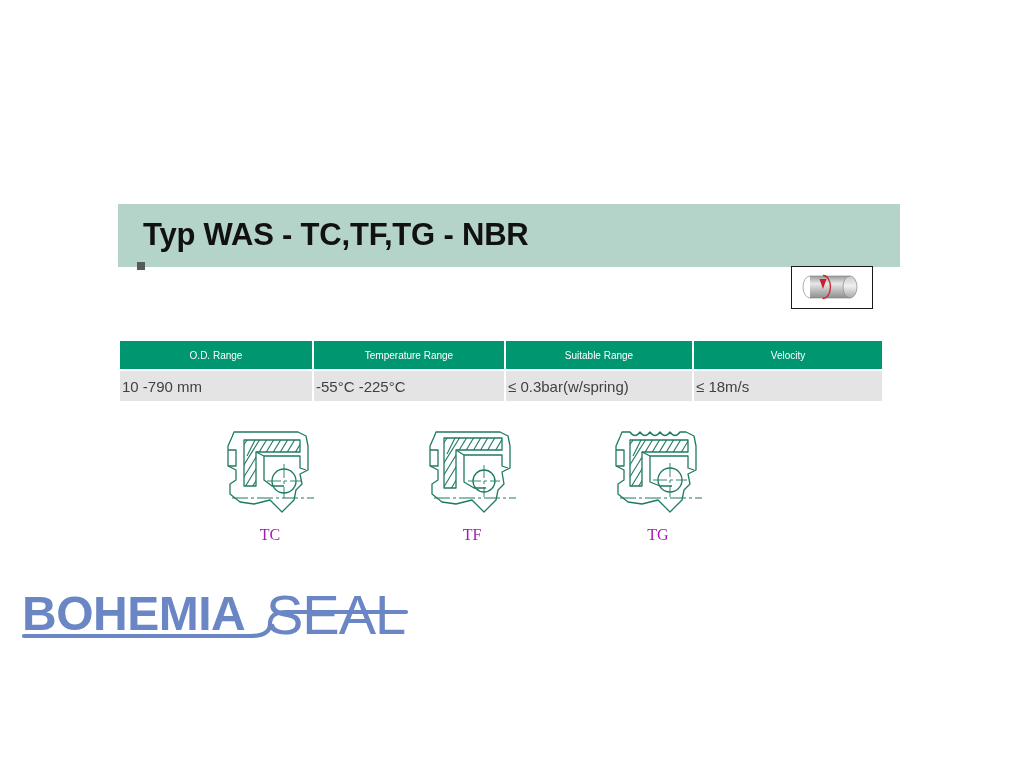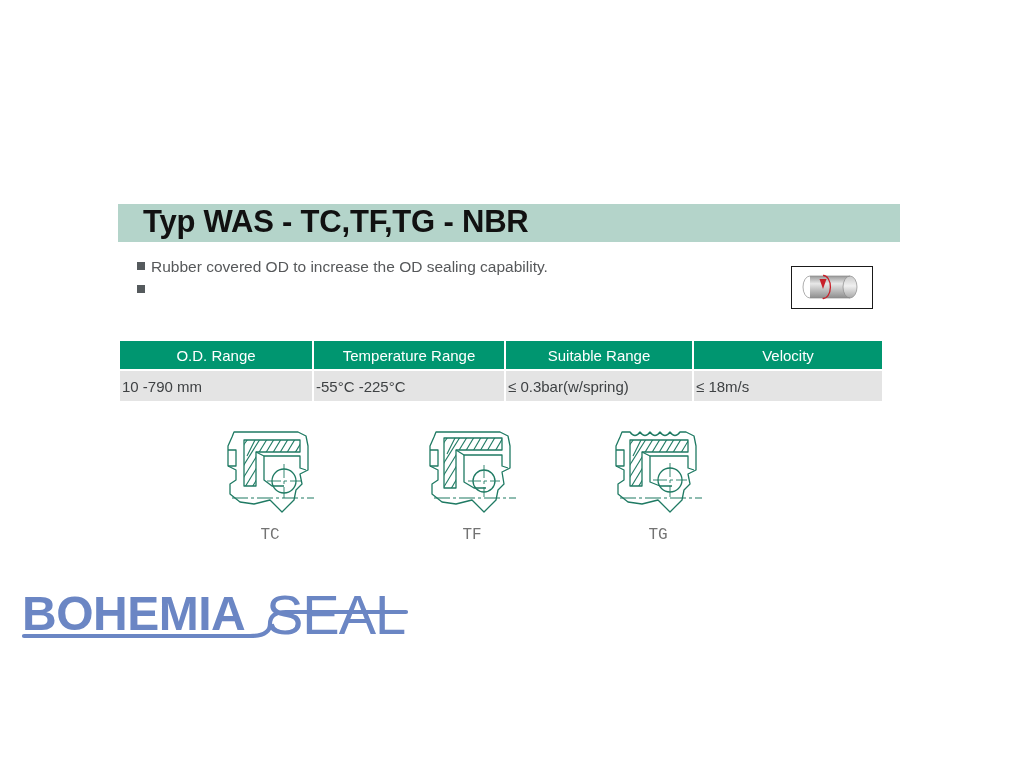--- a/index.html
+++ b/index.html
@@ -15,21 +15,21 @@
     font-family: "Liberation Sans", sans-serif;
     -webkit-font-smoothing: antialiased;
   }
 
   
   #title-banner {
     position: absolute;
     left: 118px;
     top: 204px;
     width: 782px;
-    height: 38px;
+    height: 63px;
     background: #b4d4ca;
     text-align: center;
   }
   #title-text {
     position: absolute;
     left: 25px;
     top: 50%;
     transform: translateY(-52%);
     font-size: 31px;
     font-weight: bold;
@@ -87,21 +87,21 @@
     left: 118px;
     top: 339px;
     width: 756px;
     border-collapse: separate;
     border-spacing: 2px 2px;
     table-layout: fixed;
   }
   #spec-table th {
     background: #009670;
     color: #ffffff;
-    font-size: 15px;
+    font-size: 10px;
     font-weight: normal;
     height: 28px;
     text-align: center;
     padding: 0 2px;
     font-family: "Liberation Sans", sans-serif;
   }
   #spec-table td {
     background: #e4e4e4;
     color: #3f4244;
     font-size: 15px;
@@ -122,23 +122,23 @@
   #seal-fig-tc { left: 210px; top: 424px; }
   #seal-fig-tf { left: 412px; top: 424px; }
   #seal-fig-tg { left: 598px; top: 424px; }
   .seal-figure svg {
     display: block;
     margin: 0 auto;
   }
   .seal-label {
     text-align: center;
     font-size: 16px;
-    color: #737373;
+    color: #a21caf;
     margin-top: 4px;
-    font-family: Liberation Mono, monospace;
+    font-family: Liberation Serif, serif;
   }
 
   
   #logo {
     position: absolute;
     left: 18px;
     top: 578px;
     width: 400px;
     height: 70px;
     text-align: right;
@@ -146,24 +146,20 @@
   #logo svg { display: block; }
 </style>
 </head>
 <body>
 
 <div id="title-banner">
   <div id="title-text">Typ WAS - TC,TF,TG - NBR</div>
 </div>
 
 <div id="bullet-list">
-  <div class="bullet-row">
-    <span class="bullet-marker"></span>
-    <span class="bullet-text">Rubber covered OD to increase the OD sealing capability.</span>
-  </div>
   <div class="bullet-row">
     <span class="bullet-marker"></span>
   </div>
 </div>
 
 <div id="shaft-icon-box">
   <svg width="79" height="40" viewBox="0 0 79 40">
     <defs>
       <linearGradient id="cylGrad" x1="0" y1="0" x2="0" y2="1">
         <stop offset="0%" stop-color="#9a9a9a"></stop>

